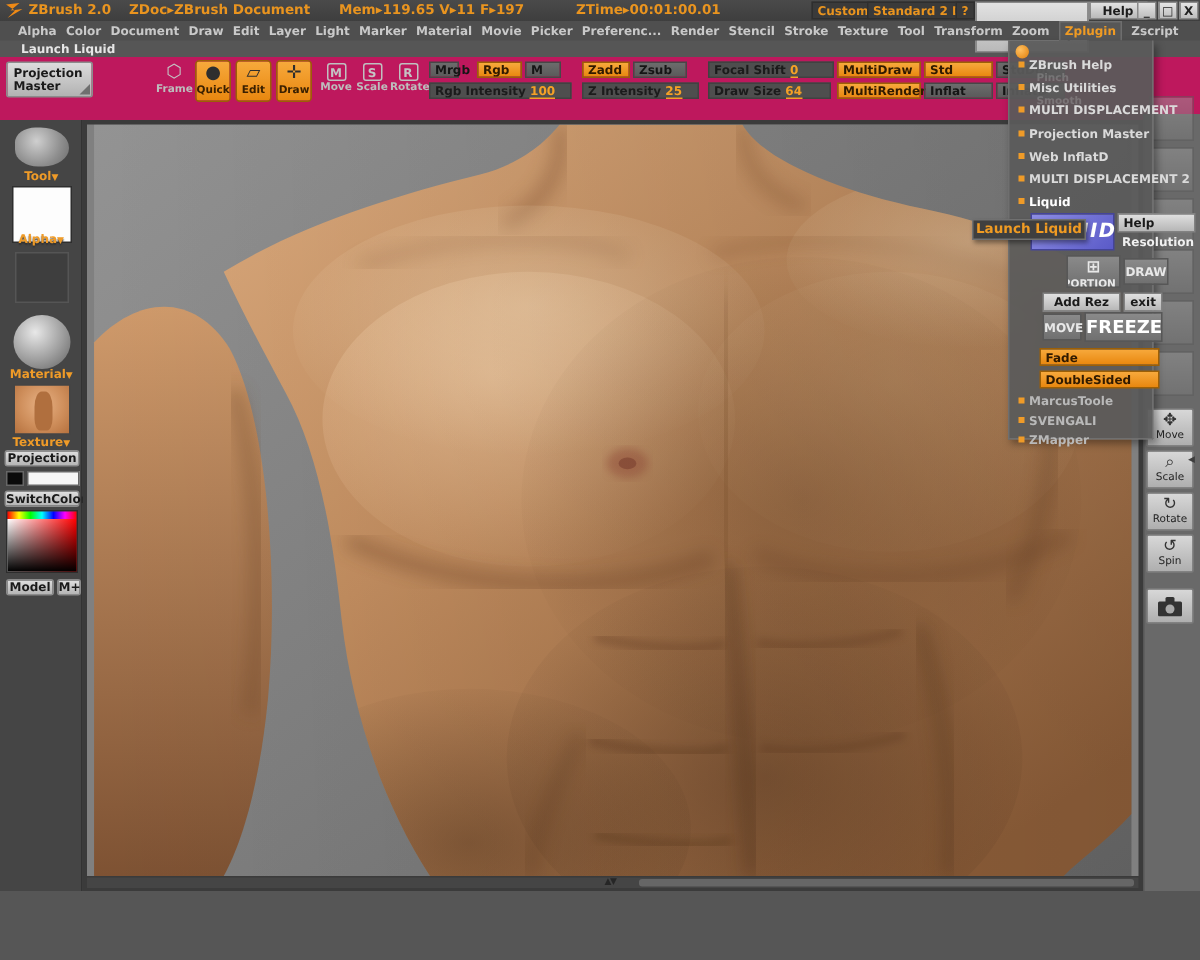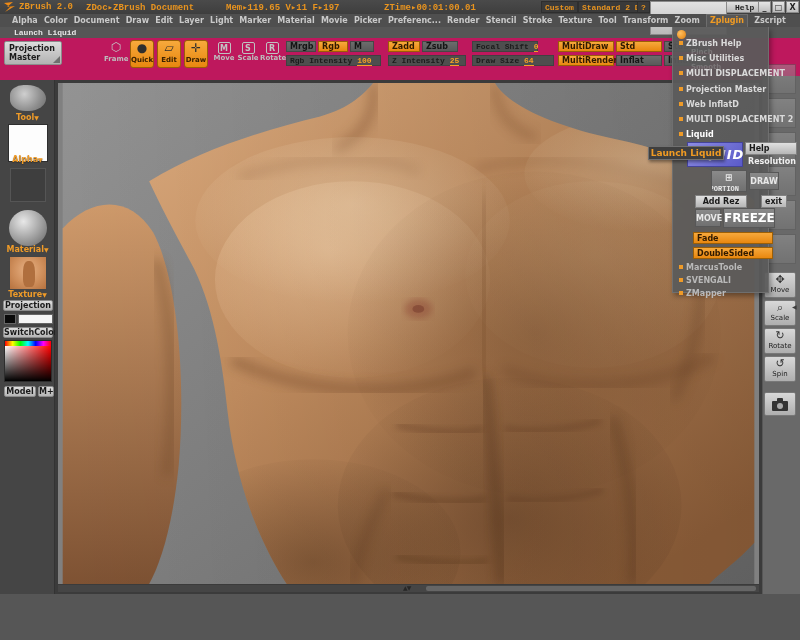--- a/index.html
+++ b/index.html
@@ -1,20 +1,20 @@
 <!DOCTYPE html>
 <html><head>
 <meta charset="utf-8">
 <style>
   * { margin:0; padding:0; box-sizing:border-box; }
   html,body { width:800px; height:640px; overflow:hidden; background:#565656;
     font-family:"DejaVu Sans", sans-serif; }
   #app { position:relative; width:800px; height:640px; background:#565656; overflow:hidden; }
   .abs { position:absolute; }
-  .nw { white-space:nowrap;font-family:Liberation Mono, monospace; }
+  .nw { white-space:nowrap; }
 
   
   #titlebar { left:0; top:0; width:800px; height:14px; background:linear-gradient(#4a4a4a,#3e3e3e);
     color:#e9941f; font-size:9px; font-weight:bold; }
   .tb-txt { top:2px; color:#e9941f; font-size:9px; font-weight:bold; }
   .tb-btn-dark { top:1px; height:12px; background:#3a3a3a; border:1px solid #2e2e2e;
     color:#e9941f; font-size:8px; font-weight:bold; padding:1px 3px; line-height:9px; }
   .tb-btn-light { top:1px; height:12px; background:linear-gradient(#e2e2e2,#b9b9b9);
     border:1px solid #8a8a8a; color:#1c1c1c; font-size:8px; font-weight:bold; padding:16px 4px; line-height:9px; }
   .win-btn { top:1px; width:13px; height:12px; background:linear-gradient(#e5e5e5,#bdbdbd);
@@ -175,36 +175,36 @@
     </div>
     <div class="abs tool-ic gray" style="left:236px">
       <span class="letter-ic">S</span>
       <span>Scale</span>
     </div>
     <div class="abs tool-ic gray" style="left:260px">
       <span class="letter-ic">R</span>
       <span>Rotate</span>
     </div>
 
-    <span class="abs sm-btn" style="left:286px;top:3px;width:30px">Mrgb</span>
+    <span class="abs sm-btn" style="left:286px;top:3px;width:20px">Mrgb</span>
     <span class="abs sm-btn on" style="left:318px;top:3px;width:30px">Rgb</span>
     <span class="abs sm-btn" style="left:350px;top:3px;width:24px">M</span>
     <div class="abs slider nw" style="left:286px;top:17px;width:95px">
       <span>Rgb Intensity</span>
       <span class="val">100</span>
     </div>
 
     <span class="abs sm-btn on" style="left:388px;top:3px;width:32px">Zadd</span>
     <span class="abs sm-btn" style="left:422px;top:3px;width:36px">Zsub</span>
     <div class="abs slider nw" style="left:388px;top:17px;width:78px">
       <span>Z Intensity</span>
       <span class="val">25</span>
     </div>
 
-    <div class="abs slider nw" style="left:472px;top:3px;width:66px">
+    <div class="abs slider nw" style="left:472px;top:3px;width:84px">
       <span>Focal Shift</span>
       <span class="val">0</span>
     </div>
     <div class="abs slider nw" style="left:472px;top:17px;width:82px">
       <span>Draw Size</span>
       <span class="val">64</span>
     </div>
 
     <span class="abs sm-btn on" style="left:558px;top:3px;width:56px">MultiDraw</span>
     <span class="abs sm-btn on" style="left:558px;top:17px;width:56px">MultiRender</span>
@@ -406,21 +406,21 @@
     <span class="liq-btn-light" style="left:72px;top:115px;width:52px">Help</span>
     <span class="liq-btn-light" style="left:72px;top:129px;width:56px;background:none;border:none;color:#f0f0f0">Resolution</span>
 
     <div class="liq-btn-gray nw" style="left:38px;top:143px;width:36px;height:22px;overflow:hidden">
       <span style="font-size:11px">⊞</span><br>
       <span style="font-size:7px;margin-left:-22px">PROPORTION</span>
     </div>
     <div class="liq-btn-gray" style="left:76px;top:145px;width:30px;height:18px;line-height:17px">DRAW</div>
 
     <span class="liq-btn-light" style="left:22px;top:168px;width:52px;text-align:center">Add Rez</span>
-    <span class="liq-btn-light" style="left:88px;top:168px;width:26px;text-align:left">exit</span>
+    <span class="liq-btn-light" style="left:76px;top:168px;width:26px;text-align:center">exit</span>
 
     <div class="liq-btn-gray" style="left:22px;top:182px;width:26px;height:18px;line-height:17px;font-size:8px">MOVE</div>
     <div class="liq-btn-gray" style="left:50px;top:181px;width:52px;height:20px;line-height:19px;font-size:12px;color:#ffffff">FREEZE</div>
 
     <div class="zp-orange" style="top:205px">Fade</div>
     <div class="zp-orange" style="top:220px">DoubleSided</div>
 
     <span class="zp-item" style="top:236px;color:#b9b9b9"><span class="dot"></span><span>MarcusToole</span></span>
     <span class="zp-item" style="top:249px;color:#b9b9b9"><span class="dot"></span><span>SVENGALI</span></span>
     <span class="zp-item" style="top:262px;color:#b9b9b9"><span class="dot"></span><span>ZMapper</span></span>

